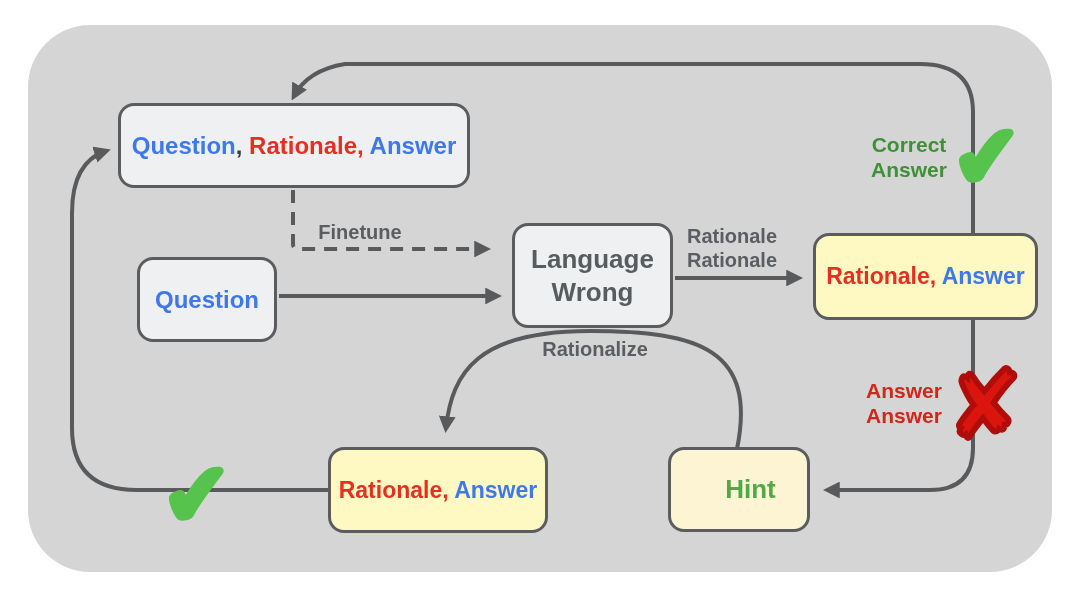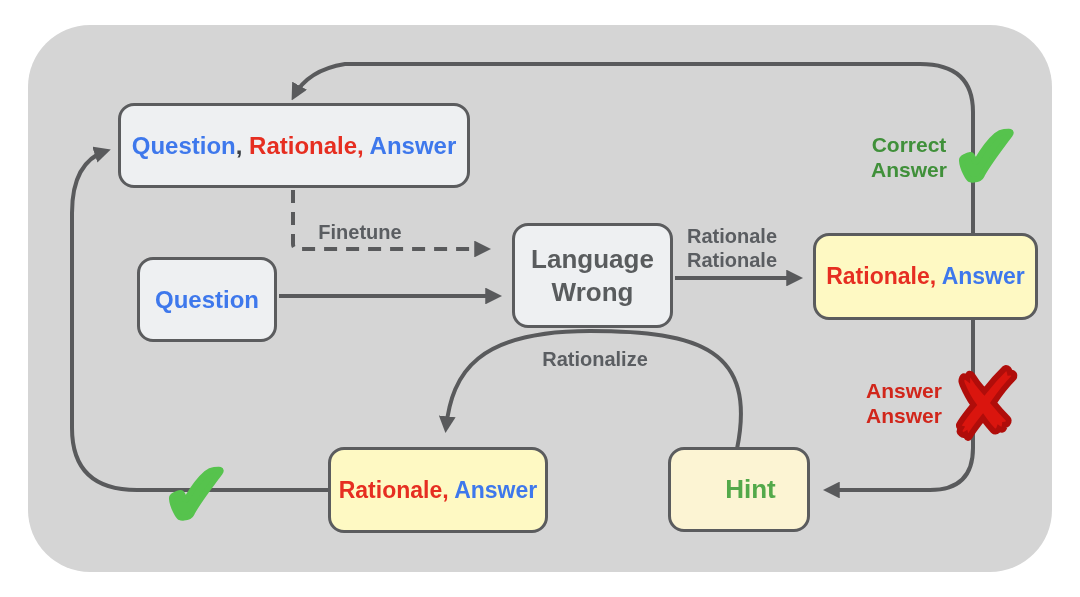--- a/index.html
+++ b/index.html
@@ -51,21 +51,21 @@
   .edge-label {
     position: absolute;
     color: #5a5d61;
     font-weight: bold;
     font-size: 20px;
     text-align: center;
     line-height: 1.18;
   }
   .lbl-finetune  { left: 308px; top: 221px; width: 104px; }
   .lbl-ratgen    { left: 663px; top: 225px; width: 138px; }
-  .lbl-rationalize { left: 533px; top: 348px; width: 124px; }
+  .lbl-rationalize { left: 533px; top: 338px; width: 124px; }
 
   .annotation {
     position: absolute;
     font-weight: bold;
     font-size: 21px;
     text-align: center;
     line-height: 1.2;
   }
   .ann-correct { left: 843px; top: 132px; width: 132px; color: #40903a; }
   .ann-wrong   { left: 840px; top: 378px; width: 128px; color: #d1261b; }

